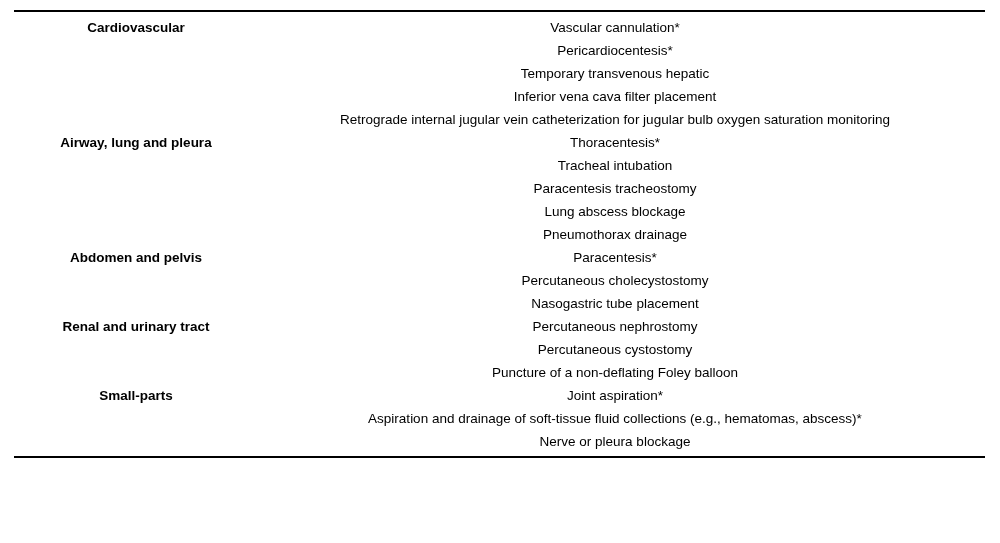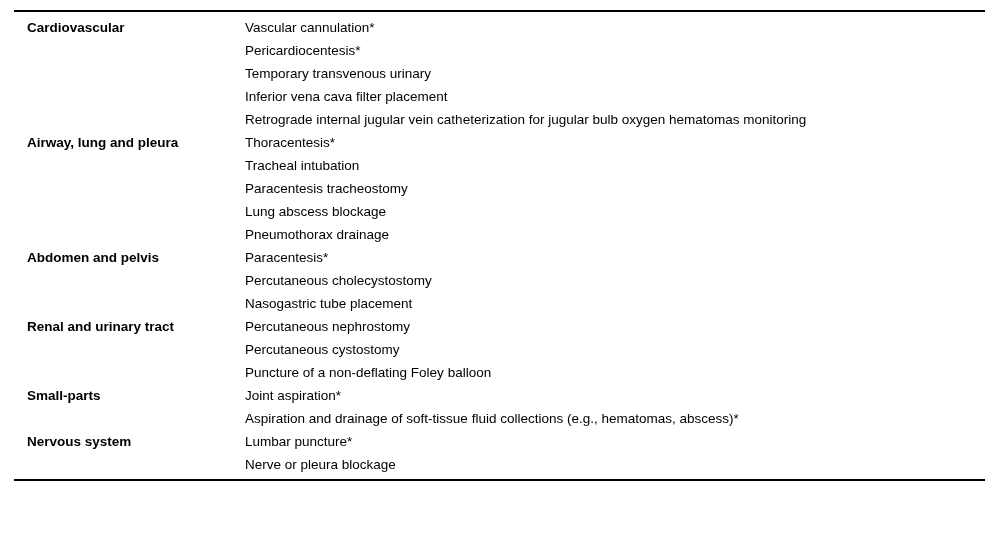--- a/index.html
+++ b/index.html
@@ -21,20 +21,21 @@
     border-top: 2px solid #000000;
     border-bottom: 2px solid #000000;
     padding: 4px 0 3px 0;
   }
   .row {
     display: flex;
     align-items: baseline;
     line-height: 23px;
     font-size: 13.5px;
     white-space: nowrap;
+    text-align: center;
   }
   .cat {
     box-sizing: border-box;
     width: 231px;
     padding-left: 13px;
     font-weight: bold;
     flex: 0 0 auto;
   }
   .proc {
     flex: 1 1 auto;
@@ -50,29 +51,29 @@
         <div class="row">
           <div class="cat">Cardiovascular</div>
           <div class="proc">Vascular cannulation*</div>
         </div>
         <div class="row">
           <div class="cat"></div>
           <div class="proc">Pericardiocentesis*</div>
         </div>
         <div class="row">
           <div class="cat"></div>
-          <div class="proc">Temporary transvenous urinary</div>
+          <div class="proc">Temporary transvenous hepatic</div>
         </div>
         <div class="row">
           <div class="cat"></div>
           <div class="proc">Inferior vena cava filter placement</div>
         </div>
         <div class="row">
           <div class="cat"></div>
-          <div class="proc">Retrograde internal jugular vein catheterization for jugular bulb oxygen hematomas monitoring</div>
+          <div class="proc">Retrograde internal jugular vein catheterization for jugular bulb oxygen saturation monitoring</div>
         </div>
         <div class="row">
           <div class="cat">Airway, lung and pleura</div>
           <div class="proc">Thoracentesis*</div>
         </div>
         <div class="row">
           <div class="cat"></div>
           <div class="proc">Tracheal intubation</div>
         </div>
         <div class="row">
@@ -113,22 +114,18 @@
         </div>
         <div class="row">
           <div class="cat">Small-parts</div>
           <div class="proc">Joint aspiration*</div>
         </div>
         <div class="row">
           <div class="cat"></div>
           <div class="proc">Aspiration and drainage of soft-tissue fluid collections (e.g., hematomas, abscess)*</div>
         </div>
         <div class="row">
-          <div class="cat">Nervous system</div>
-          <div class="proc">Lumbar puncture*</div>
-        </div>
-        <div class="row">
           <div class="cat"></div>
           <div class="proc">Nerve or pleura blockage</div>
         </div>
       </div>
   </div>
 </div>
 
 </body></html>

